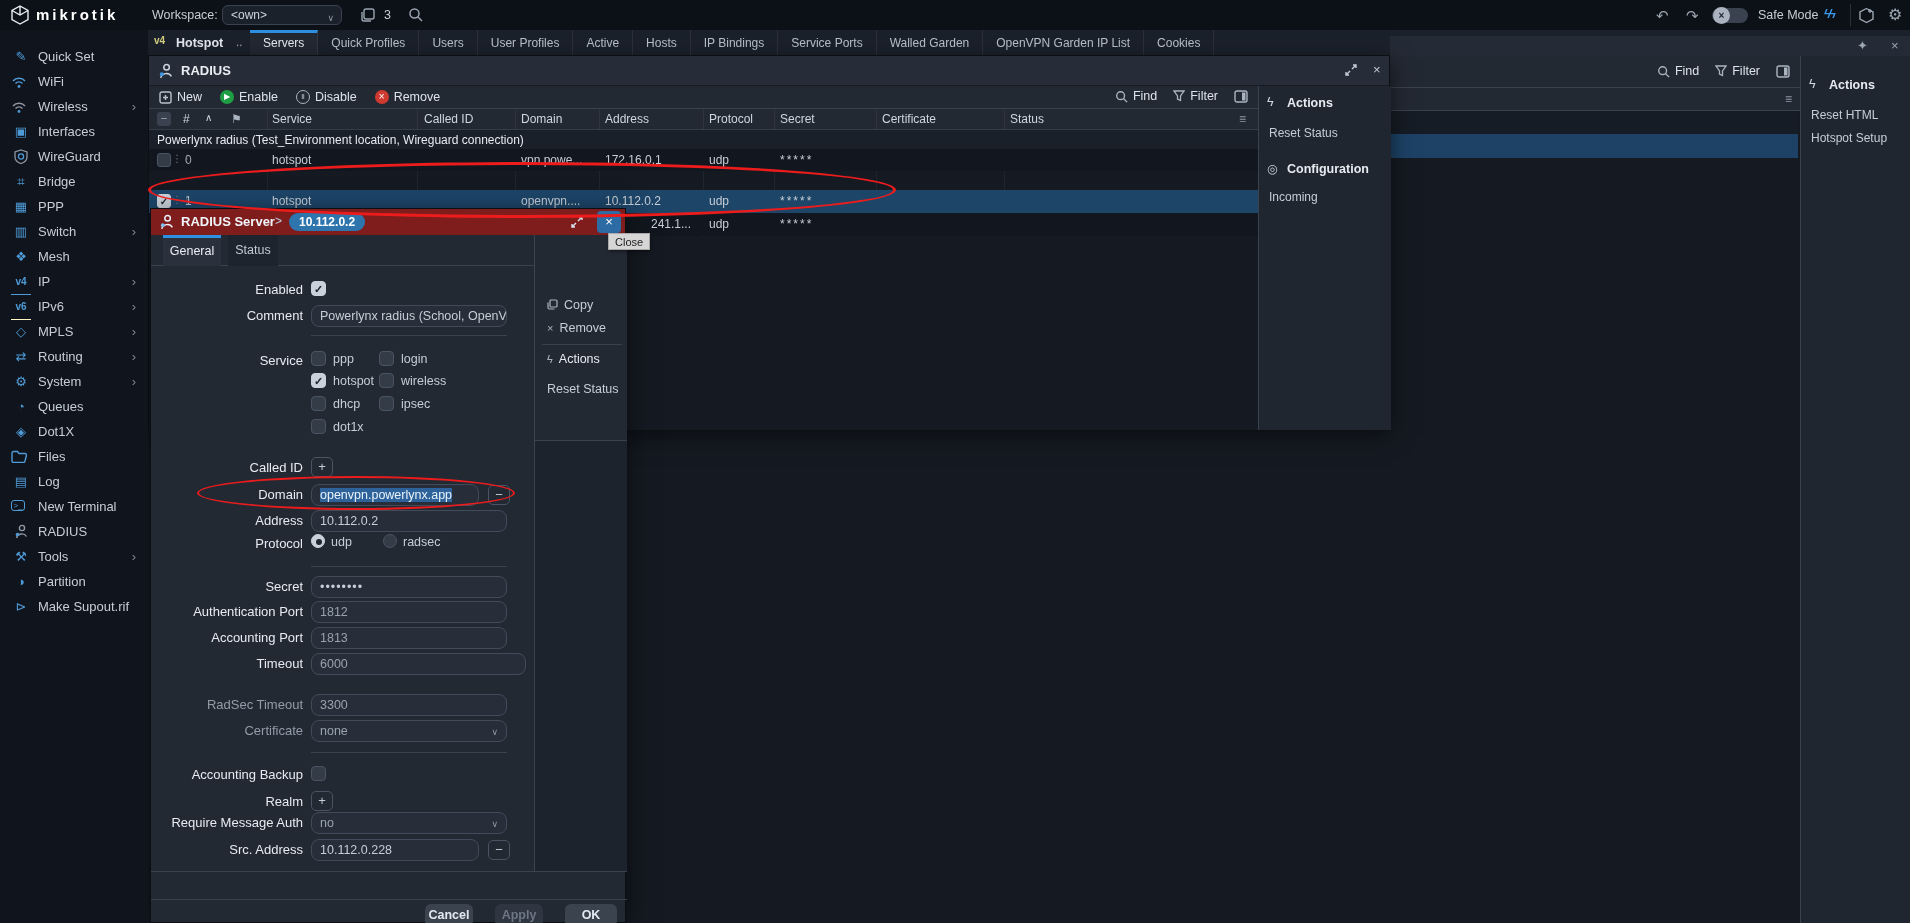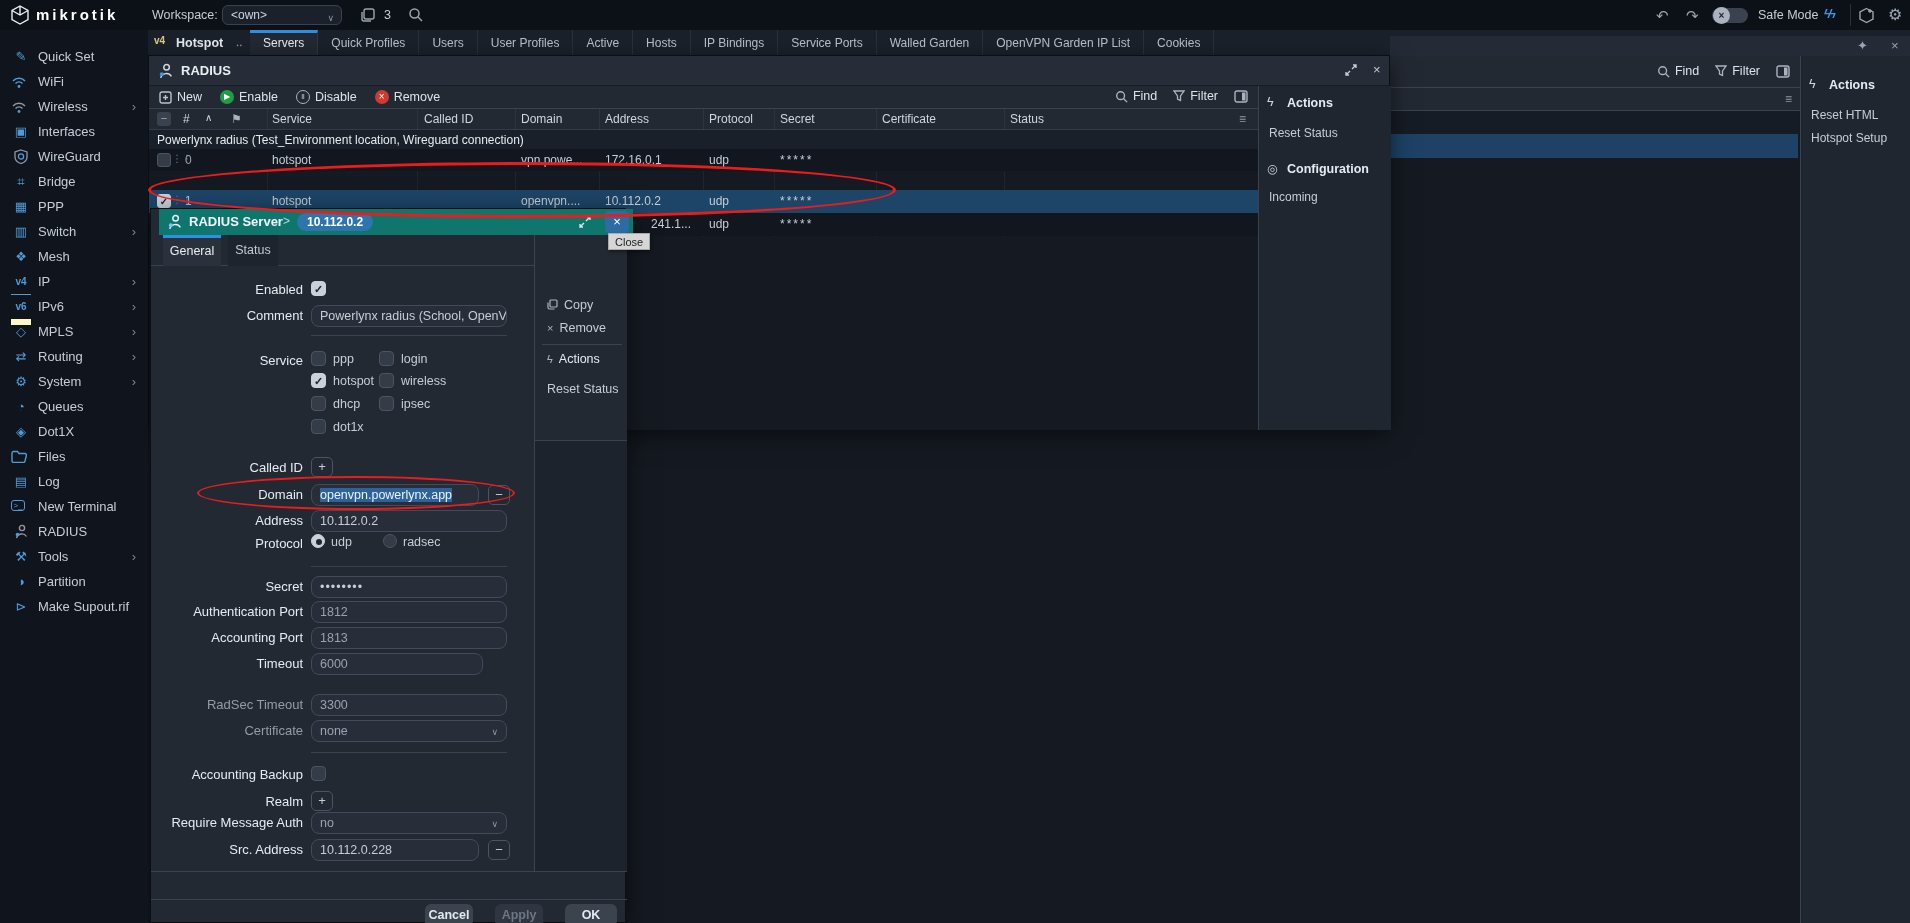--- a/index.html
+++ b/index.html
@@ -83,21 +83,21 @@
   .rowchk.on{background:#c9d1da;border-color:#c9d1da;color:#20262e;text-align:center;line-height:13px;font-size:10px;font-weight:700;}
   .grip{position:absolute;left:23px;top:4px;color:#6f7987;font-size:10px;letter-spacing:0px;}
 
   
   .oval1{position:absolute;left:148px;top:162px;width:748px;height:56px;border:3px solid #ec1c1c;border-radius:50%;z-index:62;pointer-events:none;}
   .oval2{position:absolute;left:197px;top:476px;width:318px;height:34px;border:2.5px solid #ec1c1c;border-radius:50%;z-index:62;pointer-events:none;}
 
   
   .dlg{position:absolute;left:150px;top:208px;width:476px;height:715px;background:#232933;
        border:1px solid #0b0e13;box-shadow:0 8px 26px rgba(0,0,0,.6);z-index:30;}
-  .dlg-titlebar{position:absolute;left:8px;top:0;width:100%;height:26px;background:#0f766e;}
+  .dlg-titlebar{position:absolute;left:0;top:0;width:100%;height:26px;background:#7f1d1d;}
   .dlg-title{position:absolute;left:30px;top:5px;font-size:13px;font-weight:700;color:#f0f5fa;}
   .dlg-gt{position:absolute;left:124px;top:5px;font-size:12px;color:#bcd2e4;}
   .dlg-pill{position:absolute;left:138px;top:4px;height:18px;line-height:18px;border-radius:10px;background:#2e74ad;
        padding:0 10px;font-size:12px;font-weight:700;color:#fff;}
   .dlg-close{position:absolute;left:446px;top:2px;width:24px;height:22px;background:#2c6ba3;border-radius:4px;
        color:#fff;text-align:center;line-height:21px;font-size:13px;}
   .dlg-tabs{position:absolute;left:0;top:26px;width:100%;height:31px;border-bottom:1px solid #39424f;}
   .dlg-tab{position:absolute;top:0;height:31px;text-align:center;font-size:12.5px;color:#c2cad4;line-height:31px;background:#1e242d;}
   .dlg-tab.active{background:#2a313d;color:#e8edf2;border-top:3px solid #2f8fe0;line-height:26px;}
   .frow{position:absolute;left:0;height:22px;}
@@ -200,21 +200,21 @@
             <svg width="14" height="15" viewBox="0 0 14 15" style="margin:5px auto 0">
               <path d="M7 1 L13 3 V8 C13 11.5 10.5 13.5 7 14.5 C3.5 13.5 1 11.5 1 8 V3 Z" stroke="#8f98a5" fill="none" stroke-width="1.3"></path>
               <circle cx="7" cy="7.5" r="2.6" stroke="#4f9bd8" fill="none" stroke-width="1.3"></circle>
             </svg>
           </span><span>WireGuard</span></div>
       <div class="side-item"><span class="ic">⌗</span><span>Bridge</span></div>
       <div class="side-item"><span class="ic">▦</span><span>PPP</span></div>
       <div class="side-item"><span class="ic">▥</span><span>Switch</span><span class="arr">›</span></div>
       <div class="side-item"><span class="ic">❖</span><span>Mesh</span></div>
       <div class="side-item"><span class="ic small" style="color:#4f9bd8;border-bottom:1px solid #4f9bd8">v4</span><span>IP</span><span class="arr">›</span></div>
-      <div class="side-item"><span class="ic small" style="color:#4f9bd8;border-bottom:6px solid #fef9c3">v6</span><span>IPv6</span><span class="arr">›</span></div>
+      <div class="side-item"><span class="ic small" style="color:#4f9bd8;border-bottom:1px solid #fef9c3">v6</span><span>IPv6</span><span class="arr">›</span></div>
       <div class="side-item"><span class="ic">◇</span><span>MPLS</span><span class="arr">›</span></div>
       <div class="side-item"><span class="ic">⇄</span><span>Routing</span><span class="arr">›</span></div>
       <div class="side-item"><span class="ic">⚙</span><span>System</span><span class="arr">›</span></div>
       <div class="side-item"><span class="ic">◔</span><span>Queues</span></div>
       <div class="side-item"><span class="ic">◈</span><span>Dot1X</span></div>
       <div class="side-item"><span class="ic">
             <svg width="16" height="13" viewBox="0 0 16 13" style="margin-top:6px">
               <path d="M1 3 a1.5 1.5 0 0 1 1.5-1.5 h4 l1.5 2 h6 a1.5 1.5 0 0 1 1.5 1.5 l-1.5 6 a1.5 1.5 0 0 1-1.5 1.5 h-10 a1.5 1.5 0 0 1-1.5-1.5 Z" stroke="#4f9bd8" fill="none" stroke-width="1.4"></path>
             </svg>
           </span><span>Files</span></div>
@@ -500,21 +500,21 @@
     <div class="frow" style="top:392px">
       <span class="flabel">Authentication Port</span>
       <span class="inp dimtext" style="width:196px">1812</span>
     </div>
     <div class="frow" style="top:418px">
       <span class="flabel">Accounting Port</span>
       <span class="inp dimtext" style="width:196px">1813</span>
     </div>
     <div class="frow" style="top:444px">
       <span class="flabel">Timeout</span>
-      <span class="inp dimtext" style="width:172px">6000</span>
+      <span class="inp dimtext" style="width:215px">6000</span>
     </div>
     <div class="frow" style="top:485px">
       <span class="flabel dim">RadSec Timeout</span>
       <span class="inp dimtext" style="width:196px">3300</span>
     </div>
     <div class="frow" style="top:511px">
       <span class="flabel dim">Certificate</span>
       <span class="inp dimtext" style="width:196px"><span>none</span><span class="chev">∨</span></span>
     </div>
     <div class="fdiv" style="top:543px"></div>

